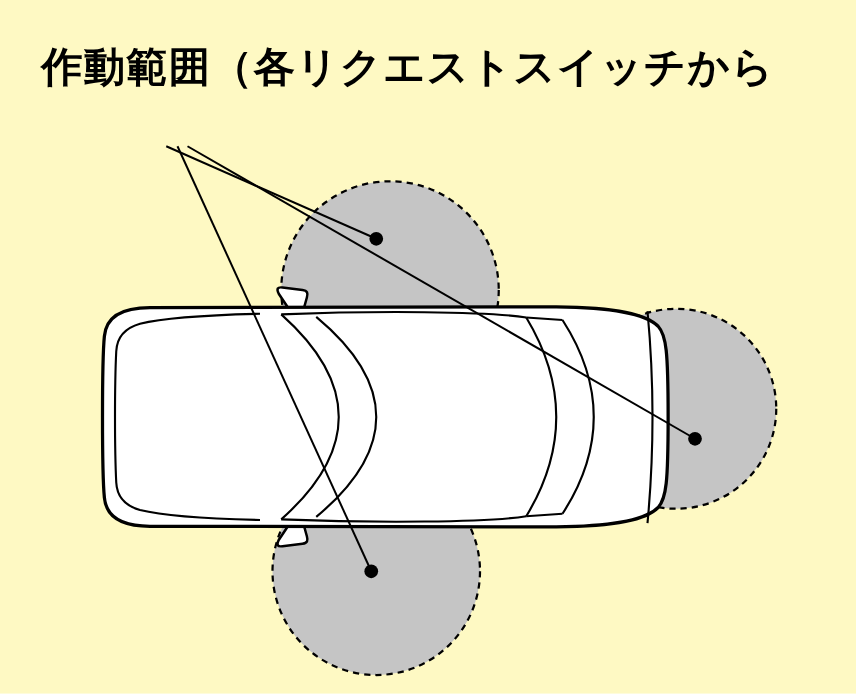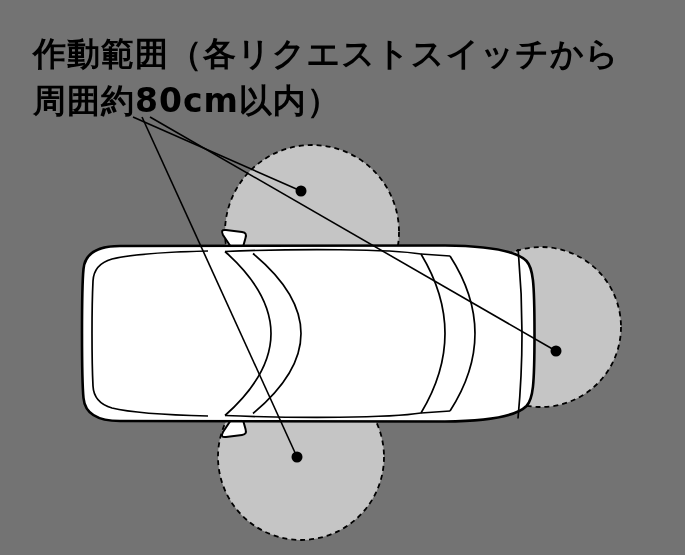--- a/index.html
+++ b/index.html
@@ -4,21 +4,21 @@
 <style>
   html, body {
     margin: 0;
     padding: 0;
     background: #ffffff;
   }
   .stage {
     position: relative;
     width: 685px;
     height: 555px;
-    background: #737373;
+    background: #fef9c3;
     overflow: hidden;
     font-family: "DejaVu Sans", sans-serif;
   }
   .title {
     position: absolute;
     left: 33px;
     top: 30px;
     font-size: 33px;
     font-weight: 600;
     color: #000000;
@@ -59,21 +59,20 @@
     fill: #000000;
   }
 </style>
 </head>
 <body>
 
 <div class="stage">
 
   <div class="title">
     <div>作動範囲（各リクエストスイッチから</div>
-    <div>周囲約80cm以内）</div>
   </div>
 
   <svg class="diagram" width="685" height="555" viewBox="0 0 685 555">
 
     <g>
       <circle class="range" cx="312" cy="232" r="87" fill="#c5c5c5"></circle>
       <circle class="range" cx="541" cy="327" r="80" fill="#c5c5c5"></circle>
       <circle class="range" cx="301" cy="457" r="83" fill="#c5c5c5"></circle>
     </g>
 

